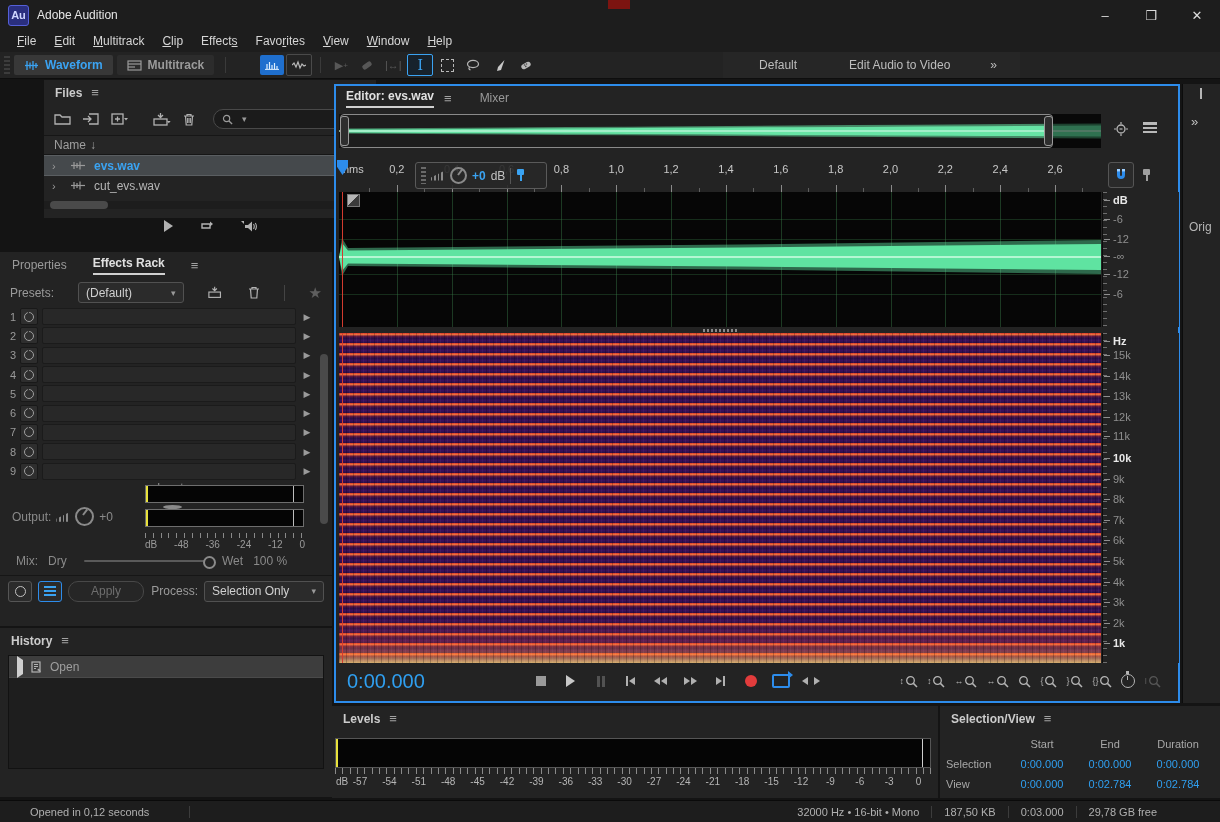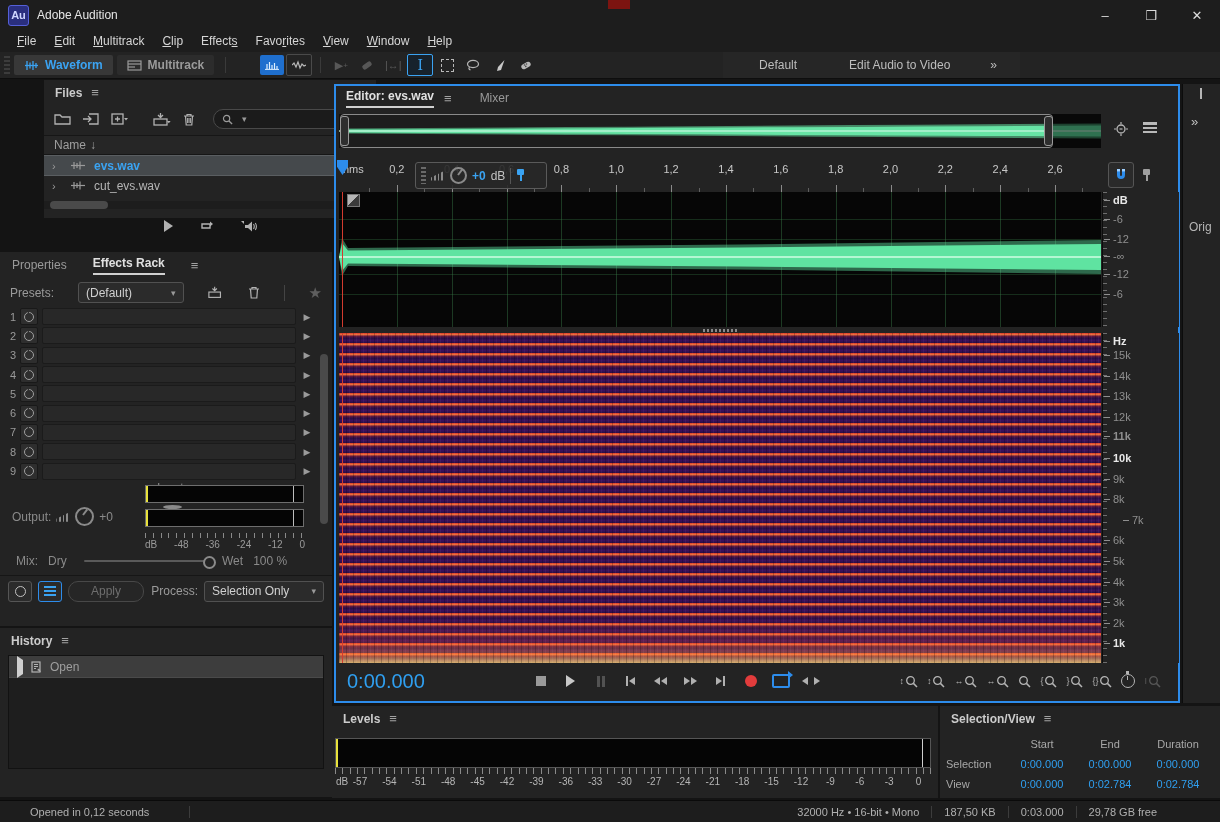--- a/index.html
+++ b/index.html
@@ -731,25 +731,25 @@
       <div class="redline" style="left:3px;top:0;height:330px;"></div>
     </div>
 
     <div class="vruler" style="top:247px;height:330px;" id="freq-ruler">
       <div class="tickstrip"></div>
     <span class="vlabel bright" style="top: 2px;">Hz</span>
         <span class="vlabel" style="top: 16px;">15k</span>
         <span class="vlabel" style="top: 36.6px;">14k</span>
         <span class="vlabel" style="top: 57.2px;">13k</span>
         <span class="vlabel" style="top: 77.8px;">12k</span>
-        <span class="vlabel" style="top: 97px; font-weight: bold;">11k</span>
+        <span class="vlabel" style="top: 97px;">11k</span>
         <span class="vlabel bright" style="top: 119px;">10k</span>
         <span class="vlabel" style="top: 139.6px;">9k</span>
         <span class="vlabel" style="top: 160.2px;">8k</span>
-        <span class="vlabel" style="top: 180.8px; margin-left: 19px;">7k</span>
+        <span class="vlabel" style="top: 180.8px;">7k</span>
         <span class="vlabel" style="top: 201.4px;">6k</span>
         <span class="vlabel" style="top: 222px;">5k</span>
         <span class="vlabel" style="top: 242.6px;">4k</span>
         <span class="vlabel" style="top: 263.2px;">3k</span>
         <span class="vlabel" style="top: 283.8px;">2k</span>
         <span class="vlabel bright" style="top: 304.4px;">1k</span>
       </div>
 
     <div id="transport">
       <div id="time-display">0:00.000</div>

